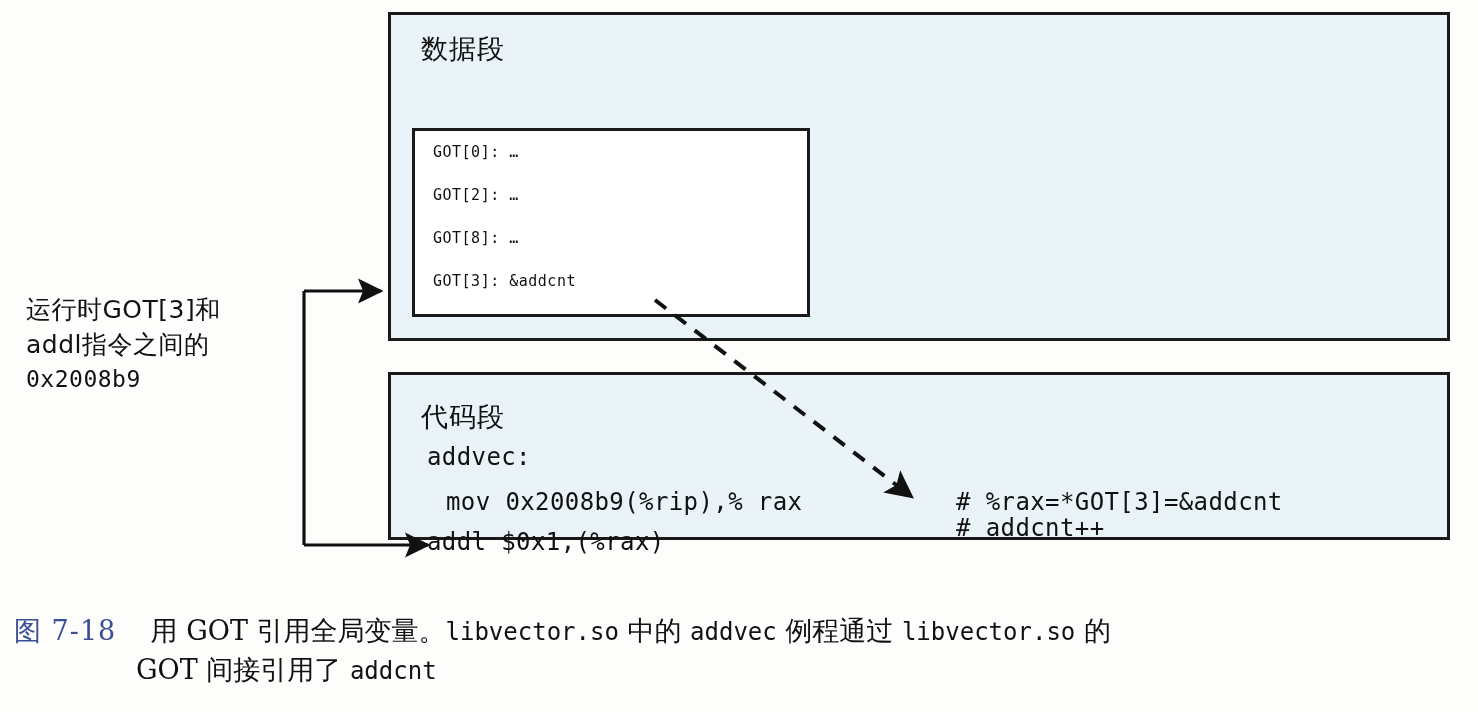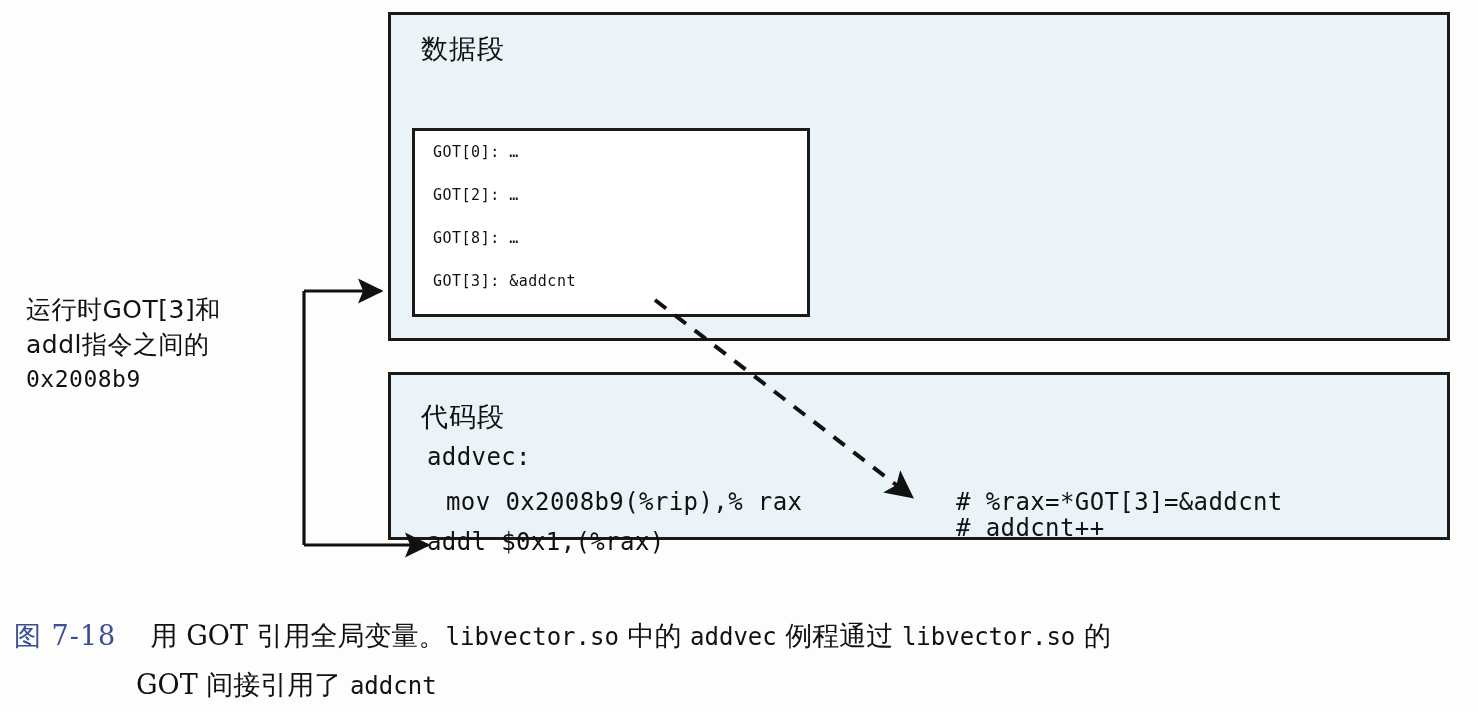--- a/index.html
+++ b/index.html
@@ -113,21 +113,21 @@
   }
 
   
   #caption {
     position: absolute;
     left: 14px;
     top: 612px;
     width: 1450px;
     font-family: "DejaVu Serif", serif;
     font-size: 27px;
-    line-height: 48px;
+    line-height: 37px;
     color: #111;
   }
   #caption .fignum {
     color: #3c4f96;
     font-weight: 500;
     letter-spacing: 1px;
   }
   #caption .mono {
     font-family: "DejaVu Sans Mono", monospace;
     font-size: 24px;

